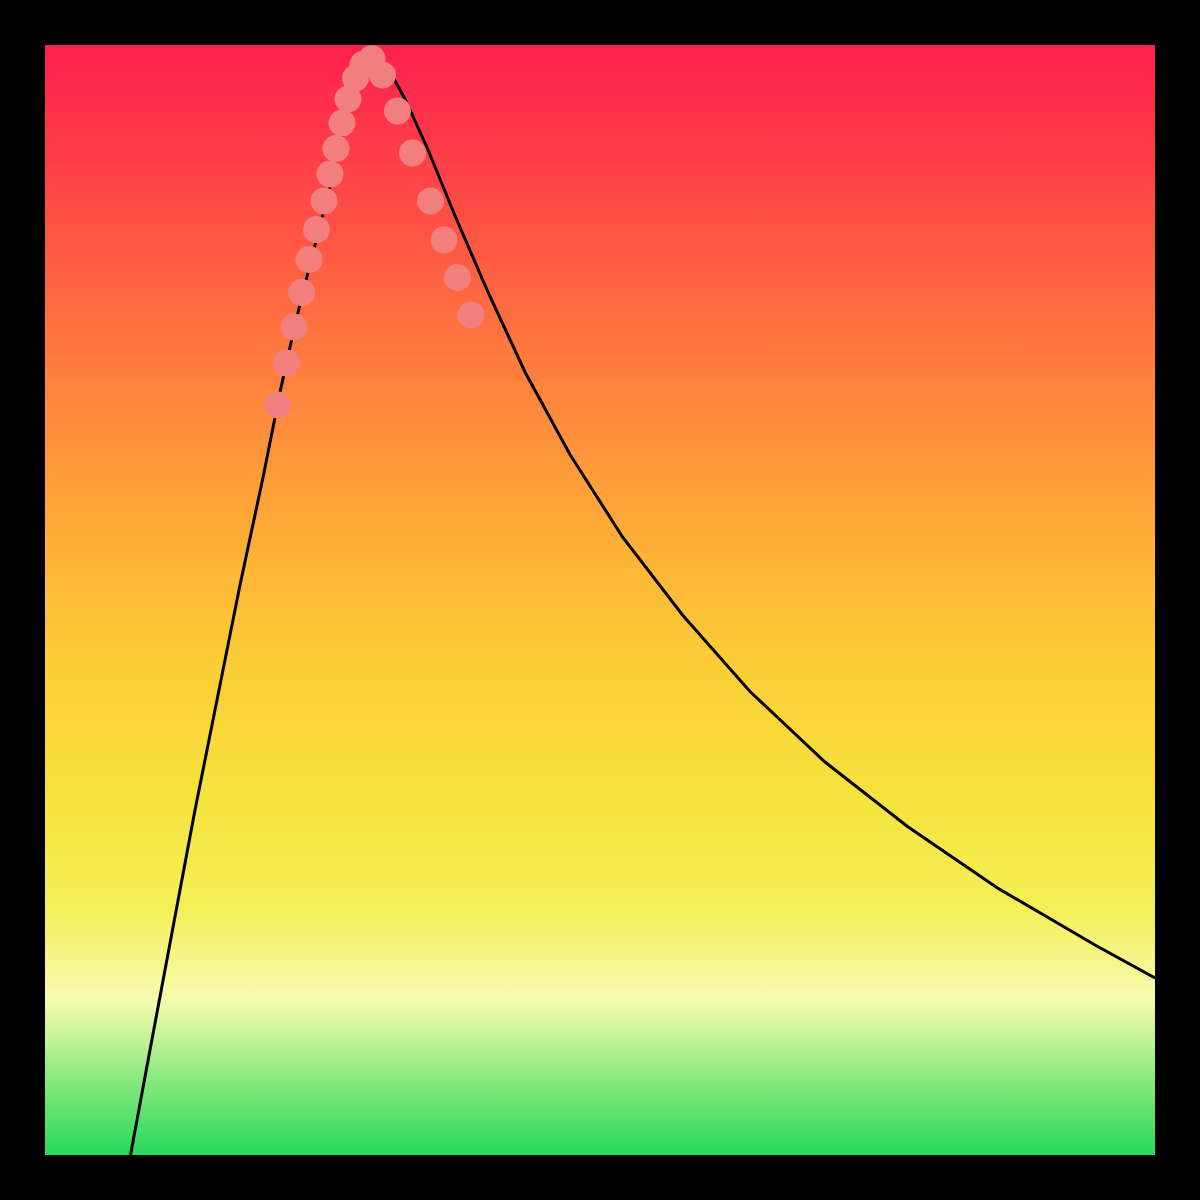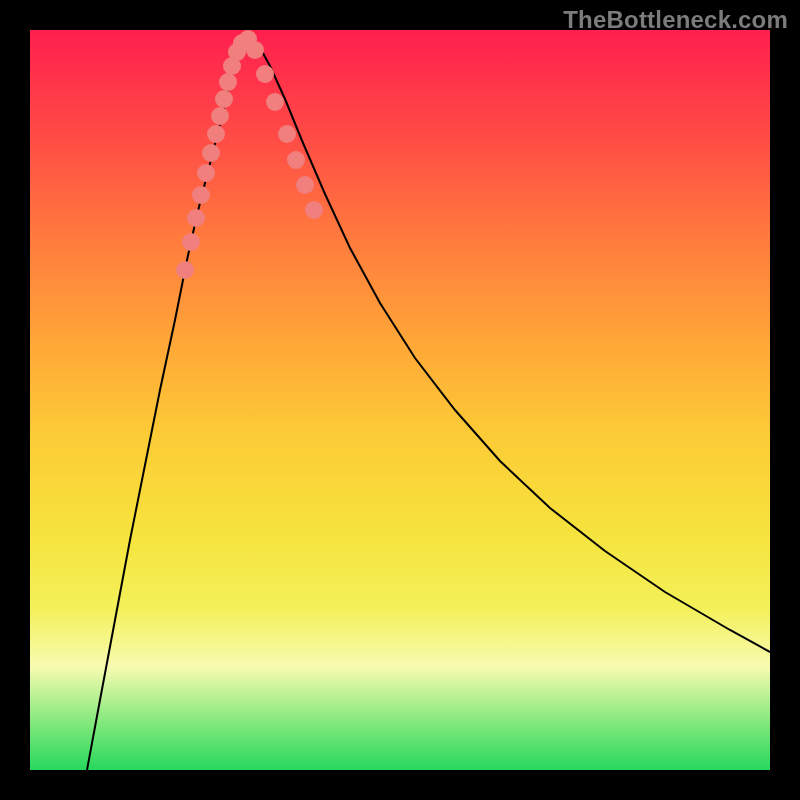--- a/index.html
+++ b/index.html
@@ -80,14 +80,13 @@
           <circle cx="225" cy="20" r="9" fill="#f07f7e"></circle>
           <circle cx="235" cy="44" r="9" fill="#f07f7e"></circle>
           <circle cx="245" cy="72" r="9" fill="#f07f7e"></circle>
           <circle cx="257" cy="104" r="9" fill="#f07f7e"></circle>
           <circle cx="266" cy="130" r="9" fill="#f07f7e"></circle>
           <circle cx="275" cy="155" r="9" fill="#f07f7e"></circle>
           <circle cx="284" cy="180" r="9" fill="#f07f7e"></circle>
         </g>
     </svg>
   </div>
-  <div class="watermark">TheBottleneck.com</div>
 </div>
 
 </body></html>

